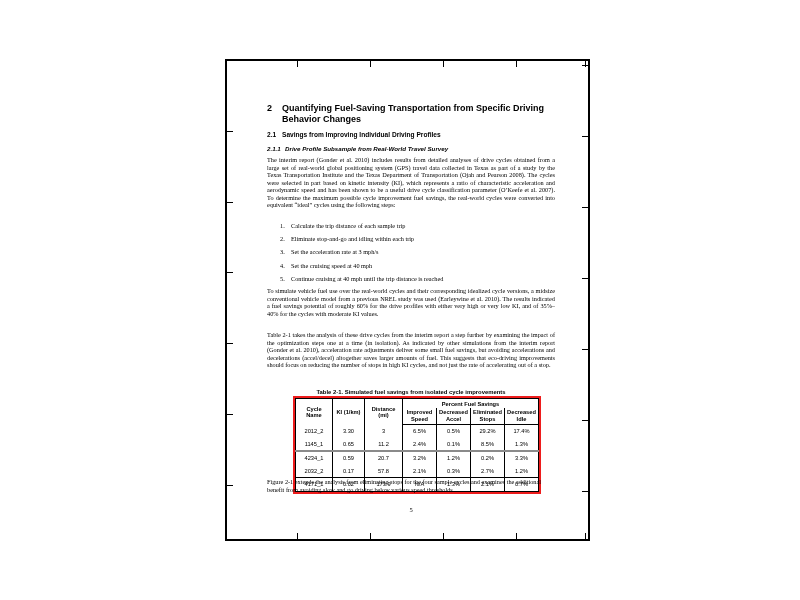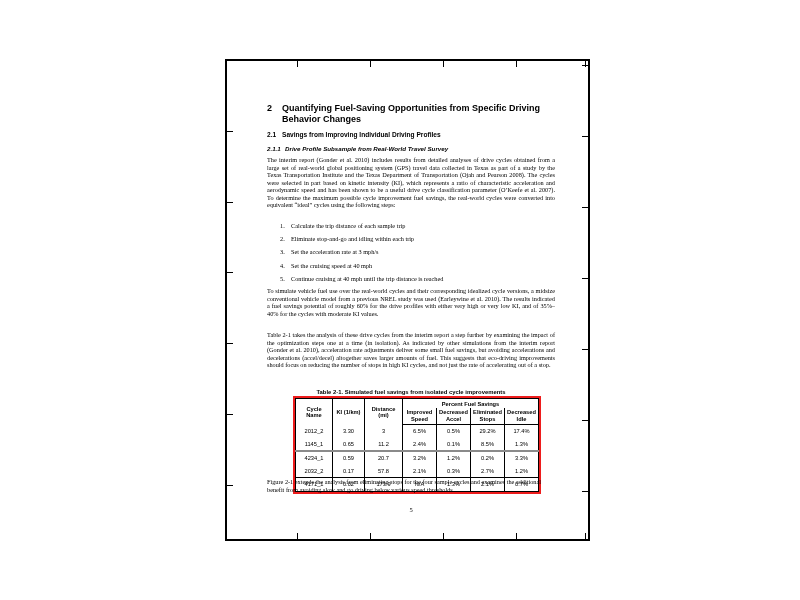--- a/index.html
+++ b/index.html
@@ -96,21 +96,21 @@
   <div class="tick v" style="right:0;top:146px;"></div>
   <div class="tick v" style="right:0;top:217px;"></div>
   <div class="tick v" style="right:0;top:288px;"></div>
   <div class="tick v" style="right:0;top:359px;"></div>
   <div class="tick v" style="right:0;top:430px;"></div>
 
   <div class="content">
 
     <div class="blk h1" style="top:42px;">
       <span class="num">2</span>
-      <span>Quantifying Fuel-Saving Opportunities from Specific Driving Behavior Changes</span>
+      <span>Quantifying Fuel-Saving Transportation from Specific Driving Behavior Changes</span>
     </div>
 
     <div class="blk h2" style="top:70px;">
       <span class="num">2.1</span>
       <span>Savings from Improving Individual Driving Profiles</span>
     </div>
 
     <div class="blk h3" style="top:84px;">
       <span class="num">2.1.1</span>
       <span>Drive Profile Subsample from Real-World Travel Survey</span>

